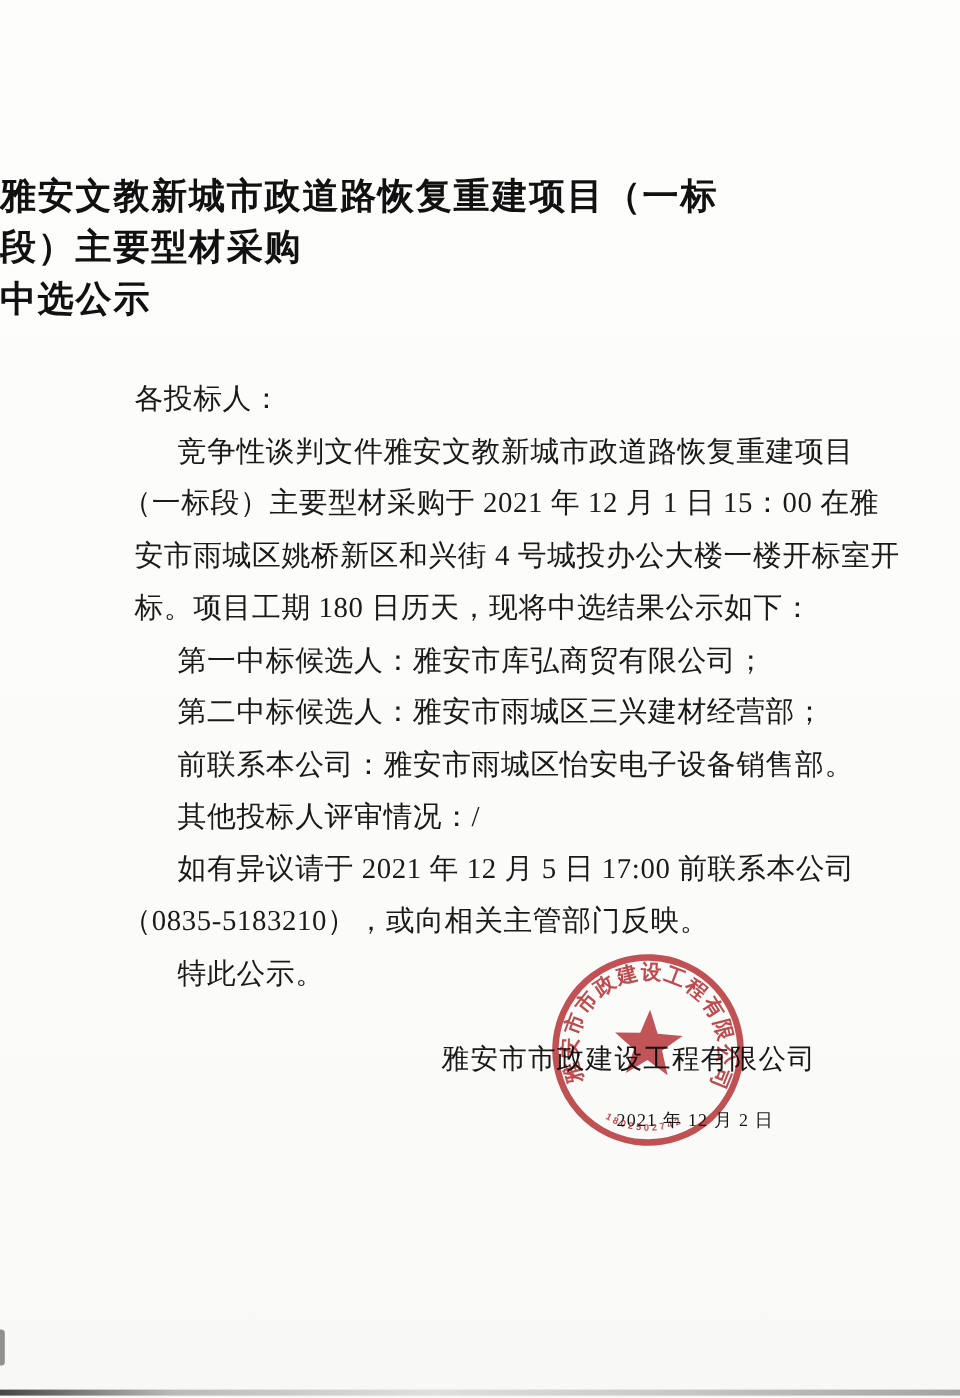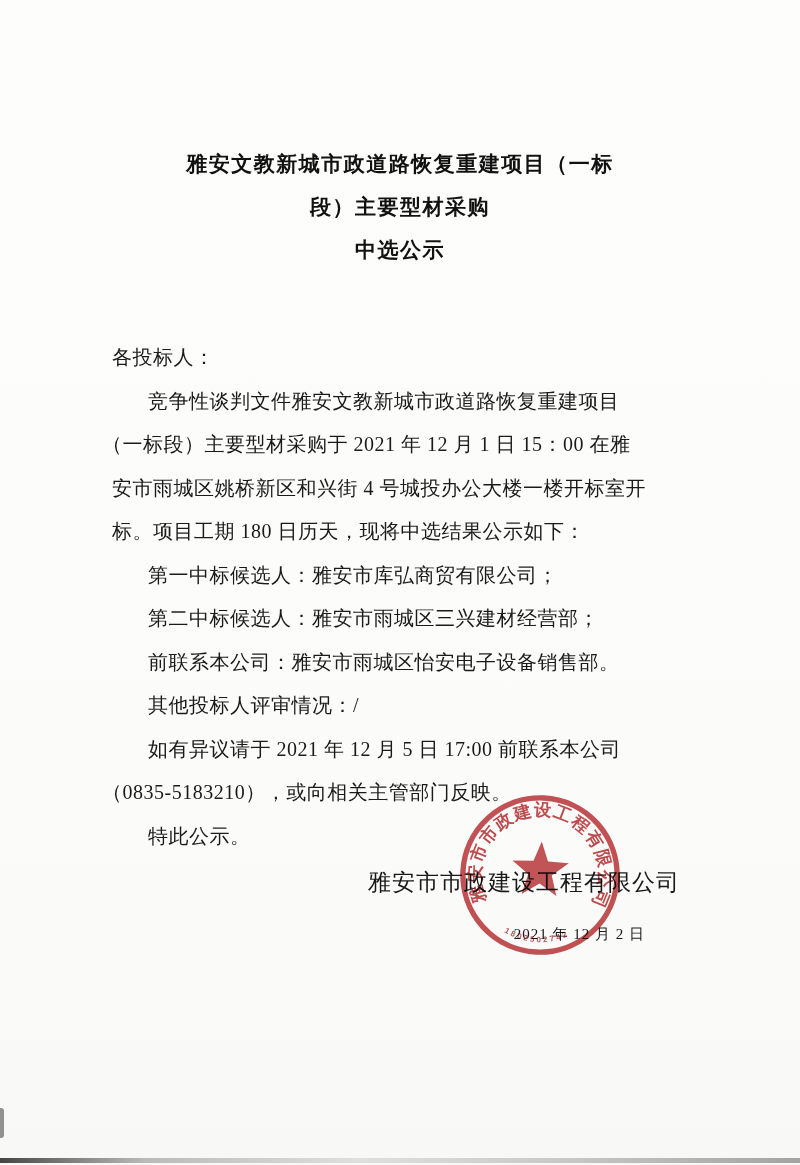--- a/index.html
+++ b/index.html
@@ -15,35 +15,34 @@
     position: absolute;
     inset: 0;
     background: linear-gradient(180deg, #fdfdfc 0%, #fbfbfa 70%, #f8f8f6 100%);
   }
   
   .title-block {
     position: absolute;
     top: 142px;
     left: 0;
     right: 0;
-    text-align: center;
     font-family: "Liberation Sans", sans-serif;
     font-weight: bold;
-    font-size: 21px;
+    font-size: 30px;
     line-height: 43px;
     letter-spacing: 1.5px;
     color: #111;
   }
   
   .body-block {
     position: absolute;
-    top: 336px;
+    top: 312px;
     left: 112px;
     right: 90px;
-    font-size: 20px;
+    font-size: 24px;
     line-height: 43.5px;
     letter-spacing: 0.5px;
     color: #1a1a1a;
     white-space: nowrap;
   }
   .line { height: 43.5px; }
   .indent { padding-left: 36px; }
   .outdent { margin-left: -10px; }
   
   .sig-company {

